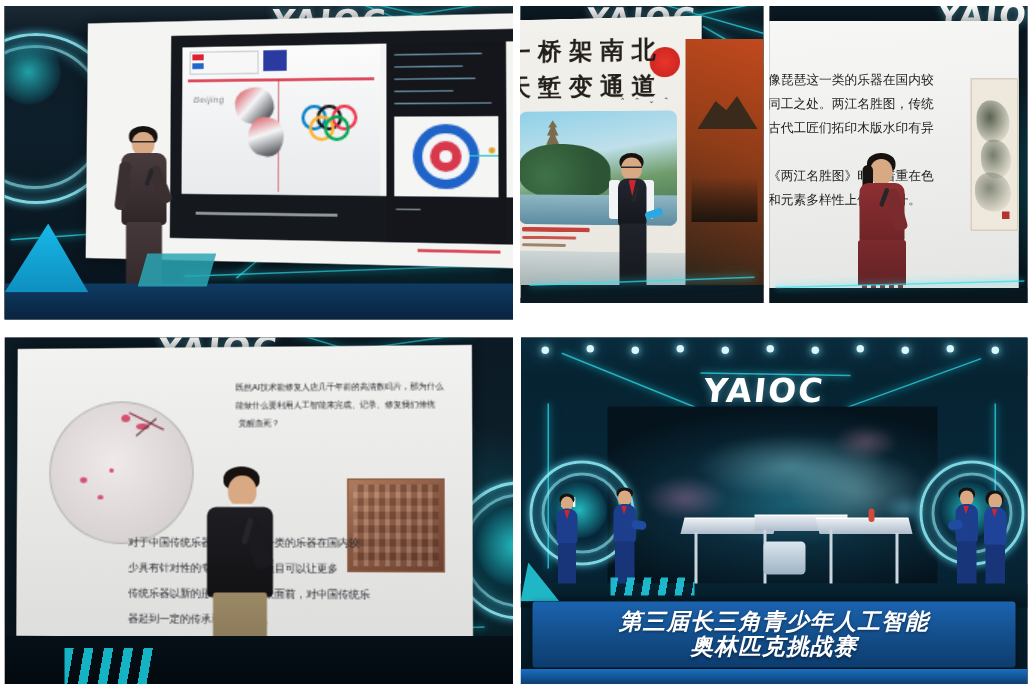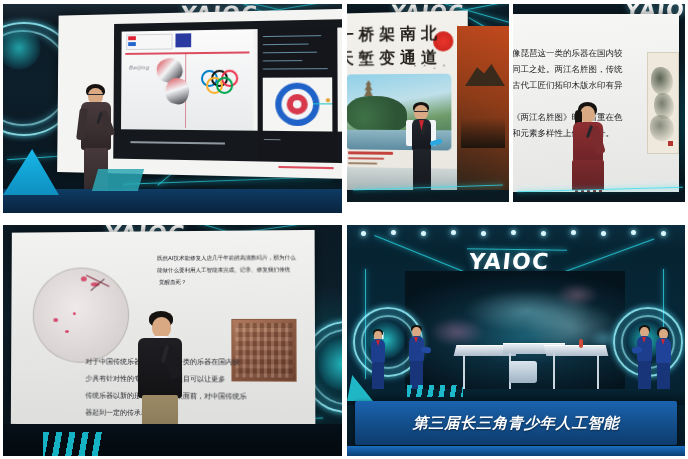--- a/index.html
+++ b/index.html
@@ -452,18 +452,19 @@
         <div class="sneaker" style="left:5px;top:67px;width:8px;height:4px;"></div>
         <div class="sneaker" style="left:14px;top:67px;width:8px;height:4px;"></div>
       </div>
 
       <div style="position:absolute;left:0;top:164px;width:100%;height:16px;background:linear-gradient(180deg,#062433,#04161f);"></div>
       <div style="position:absolute;left:60px;top:160px;width:56px;height:12px;background:repeating-linear-gradient(100deg,#1fc9dc 0 5px,transparent 5px 11px);opacity:.9;"></div>
       <div style="position:absolute;left:0px;top:150px;width:26px;height:26px;background:#1fb6c6;clip-path:polygon(0 100%,100% 100%,20% 0);"></div>
 
       <div class="banner" style="left:8px;top:176px;width:322px;height:44px;display:flex;flex-direction:column;align-items:center;justify-content:center;">
         <div class="banner-txt" style="font-size:15px;font-style:italic;">第三届长三角青少年人工智能</div>
+        <div class="banner-txt" style="font-size:15px;font-style:italic;">奥林匹克挑战赛</div>
       </div>
       <div style="position:absolute;left:0;bottom:0;width:100%;height:10px;background:linear-gradient(180deg,#1a6fc0,#0c3f74);"></div>
     </div>
   </div>
 
 </div>
 
 </body></html>

